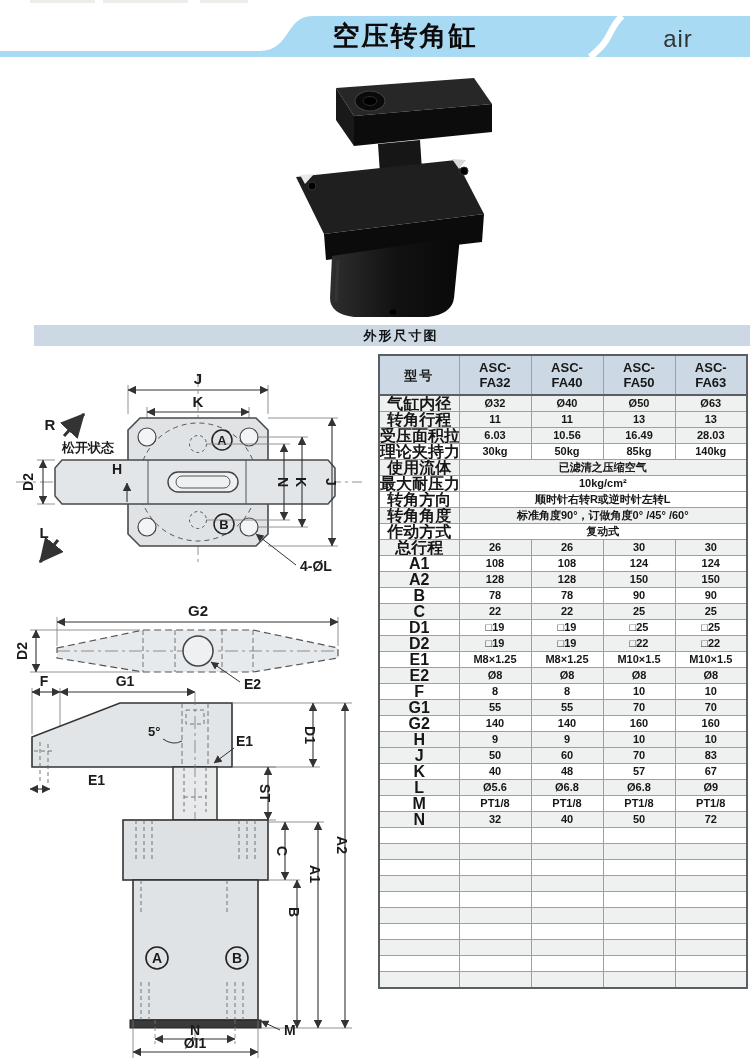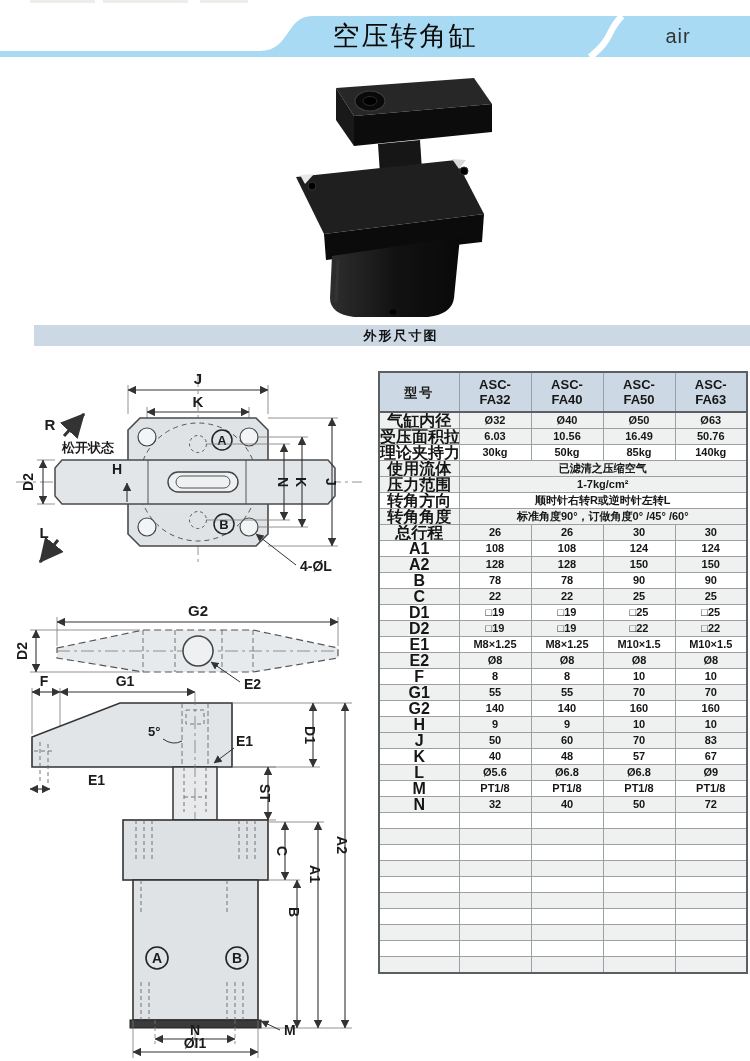--- a/index.html
+++ b/index.html
@@ -3,29 +3,29 @@
 <meta charset="utf-8">
 <style>
   html,body{margin:0;padding:0;background:#fff;}
   .page{position:relative;width:750px;height:1061px;background:#fff;overflow:hidden;
         font-family:"Liberation Sans","DejaVu Sans",sans-serif;}
   .tab-remnant{position:absolute;top:0;height:3px;background:#efede9;}
   
   .banner-svg{position:absolute;left:0;top:0;}
   .banner-fill{fill:var(--banner,#a9daf3);}
   .page-title{position:absolute;left:240px;top:20px;width:330px;text-align:center;
-              font-size:27px;font-weight:normal;color:#0b0b0b;letter-spacing:2px;line-height:32px;}
+              font-size:27px;font-weight:bold;color:#0b0b0b;letter-spacing:2px;line-height:32px;}
   .air-tag{position:absolute;left:648px;top:25px;width:60px;text-align:center;
-           font-size:20px;color:#333;letter-spacing:1px;}
+           font-size:24px;color:#333;letter-spacing:1px;}
   
   .section-bar{position:absolute;left:8px;top:325px;width:734px;height:21px;
                background:var(--section_bar,#ccd8e3);display:flex;align-items:center;justify-content:center;
                font-size:13px;font-weight:bold;color:#111;letter-spacing:2px;margin-left:26px;}
   
-  .table-wrap{position:absolute;left:378px;top:371px;width:368px;}
+  .table-wrap{position:absolute;left:378px;top:354px;width:368px;}
   table.spec{border-collapse:collapse;table-layout:fixed;width:368px;
              font-size:11px;font-weight:bold;color:#161616;}
   table.spec td,table.spec th{border:1px solid #9aa0a4;height:15px;padding:0;
              text-align:center;overflow:hidden;white-space:nowrap;line-height:15px;}
   table.spec{border:2px solid #5a5f63;}
   table.spec thead th{background:var(--table_header,#ccd8e3);height:38px;line-height:15px;
              border-bottom:2px solid #5a5f63;font-size:13px;}
   th.mh{font-size:16px;letter-spacing:2px;}
   td.lbl{text-align:left;padding-left:3px;font-size:16px;}
   tr.alt td{background:var(--row_alt,#efF0f0);}
@@ -291,48 +291,59 @@
       </thead>
       <tbody>
           <tr class="alt">
             <td class="lbl">气缸内径</td>
             <td>Ø32</td>
             <td>Ø40</td>
             <td>Ø50</td>
             <td>Ø63</td>
           </tr>
           <tr class="alt">
+            <td class="lbl">转角行程</td>
+            <td>11</td>
+            <td>11</td>
+            <td>13</td>
+            <td>13</td>
+          </tr>
+          <tr class="alt">
             <td class="lbl">受压面积拉/推</td>
             <td>6.03</td>
             <td>10.56</td>
             <td>16.49</td>
-            <td>50.76</td>
+            <td>28.03</td>
           </tr>
           <tr>
             <td class="lbl">理论夹持力</td>
             <td>30kg</td>
             <td>50kg</td>
             <td>85kg</td>
             <td>140kg</td>
           </tr>
           <tr class="alt">
             <td class="lbl">使用流体</td>
             <td colspan="4">已滤清之压缩空气</td>
           </tr>
-          <tr class="alt">
-            <td class="lbl">压力范围</td>
-            <td colspan="4">1-7kg/cm²</td>
+          <tr>
+            <td class="lbl">最大耐压力</td>
+            <td colspan="4">10kg/cm²</td>
           </tr>
           <tr>
             <td class="lbl">转角方向</td>
             <td colspan="4">顺时针右转R或逆时针左转L</td>
           </tr>
           <tr class="alt">
             <td class="lbl">转角角度</td>
             <td colspan="4">标准角度90°，订做角度0° /45° /60°</td>
+          </tr>
+          <tr>
+            <td class="lbl">作动方式</td>
+            <td colspan="4">复动式</td>
           </tr>
           <tr class="alt">
             <td class="lbl">总行程</td>
             <td>26</td>
             <td>26</td>
             <td>30</td>
             <td>30</td>
           </tr>
           <tr>
             <td class="lbl">A1</td>

